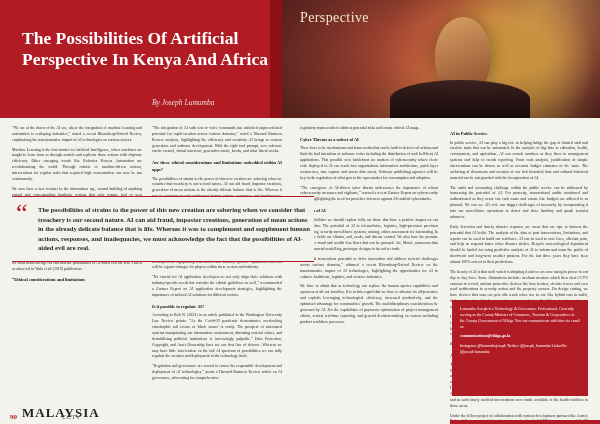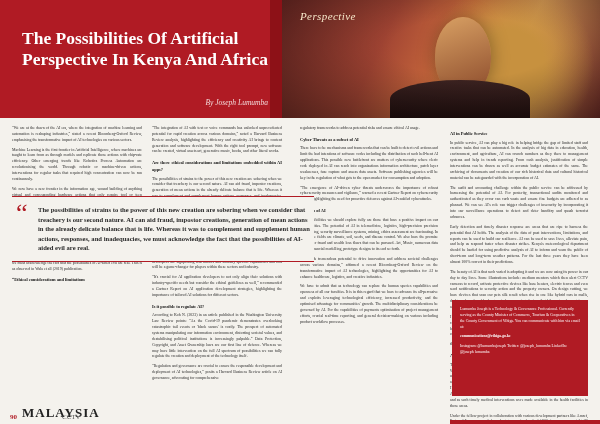--- a/index.html
+++ b/index.html
@@ -33,28 +33,28 @@
     background:linear-gradient(160deg,#d9a164,#8b4a2b);
     box-shadow:0 0 18px rgba(0,0,0,.35);
   }
   .hero-photo .shoulder{
     position:absolute;left:34%;bottom:0;width:140px;height:38px;border-radius:50% 50% 0 0;
     background:linear-gradient(180deg,#3c2321,#22100f);
   }
   .hero-photo .vign{position:absolute;inset:0;background:radial-gradient(ellipse at 60% 40%,rgba(0,0,0,0) 30%,rgba(0,0,0,.45) 100%);}
   .persp{
     position:absolute;left:300px;top:10px;
-    color:#f6e7c9;font-style:italic;font-size:11px;letter-spacing:.4px;
+    color:#f6e7c9;font-size:14px;letter-spacing:.4px;
   }
   .hero-title{
     position:absolute;left:22px;top:28px;width:246px;
     color:#ffffff;font-weight:bold;font-size:17.5px;line-height:1.18;
   }
   .hero-byline{
-    position:absolute;left:152px;top:98px;width:116px;text-align:right;
+    position:absolute;left:152px;top:98px;width:116px;text-align:left;
     color:#f2d9d9;font-style:italic;font-size:7.5px;
   }
 
   
   .cols{position:absolute;left:0;top:126px;width:600px;height:282px;}
   .col{position:absolute;top:0;width:130px;font-size:3.9px;line-height:1.5;text-align:justify;color:#2a2a2a;}
   .c1{left:12px;} .c2{left:152px;} .c3{left:300px;width:138px;} .c4{left:450px;width:138px;}
   .col p{margin:0 0 4px 0;}
   .sub{font-weight:bold;font-size:4.4px;margin:5px 0 3px 0;color:#111;}
 

